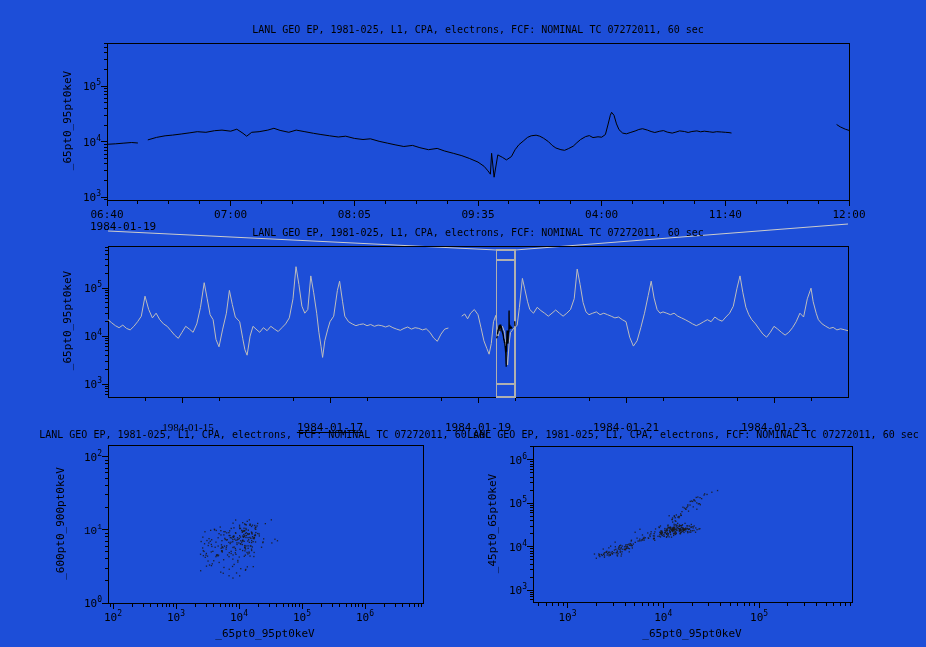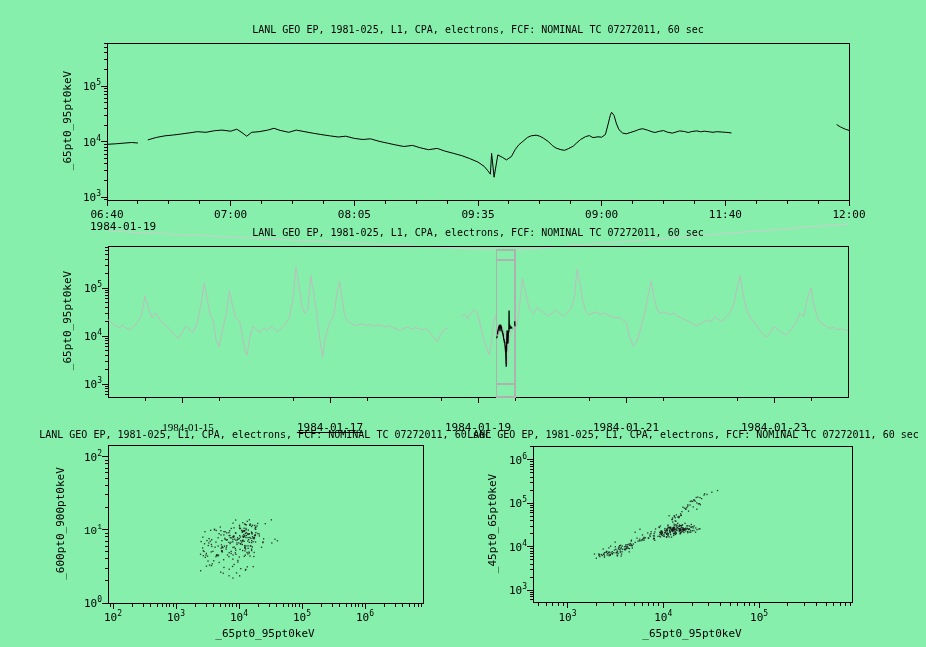--- a/index.html
+++ b/index.html
@@ -1,16 +1,16 @@
 <!DOCTYPE html>
 <html><head>
 <meta charset="utf-8">
 <style>
   html,body{margin:0;padding:0;background:#fff;}
-  #app{position:relative;width:926px;height:647px;background:#86efac;overflow:hidden;
+  #app{position:relative;width:926px;height:647px;background:#1d4ed8;overflow:hidden;
        font-family:"DejaVu Sans Mono","Liberation Mono",monospace;}
   #plot-svg{position:absolute;left:0;top:0;}
   .title{position:absolute;font-size:10px;color:#000;white-space:nowrap;transform:translateX(-50%);}
   .xlabel{position:absolute;font-size:11px;color:#000;white-space:nowrap;transform:translateX(-50%);}
   .ylabel{position:absolute;width:200px;text-align:center;font-size:11px;color:#000;
           transform:rotate(-90deg);white-space:nowrap;}
   .tick-label{position:absolute;font-size:11px;color:#000;white-space:nowrap;}
   .tick-label sup{font-size:8px;}
   .tl-center{transform:translateX(-50%);}
   .tl-right{text-align:right;}
@@ -899,21 +899,21 @@
   <div class="xlabel" style="left:265px;top:627px;">_65pt0_95pt0keV</div>
   <div class="xlabel" style="left:692px;top:627px;">_65pt0_95pt0keV</div>
 
   <div class="datelabel" style="left:90px;top:220px;">1984-01-19</div>
 
   <div id="ticks">
       <div class="tick-label tl-center" style="left: 107px; top: 208px;">06:40</div>
       <div class="tick-label tl-center" style="left: 230.667px; top: 208px;">07:00</div>
       <div class="tick-label tl-center" style="left: 354.333px; top: 208px;">08:05</div>
       <div class="tick-label tl-center" style="left: 478px; top: 208px;">09:35</div>
-      <div class="tick-label tl-center" style="left: 601.667px; top: 208px;">09:00</div>
+      <div class="tick-label tl-center" style="left: 601.667px; top: 208px;">04:00</div>
       <div class="tick-label tl-center" style="left: 725.333px; top: 208px;">11:40</div>
       <div class="tick-label tl-center" style="left: 849px; top: 208px;">12:00</div>
       <div class="tick-label tl-right" style="right: 825px; top: 189.226px;">10<sup>3</sup></div>
       <div class="tick-label tl-right" style="right: 825px; top: 133.749px;">10<sup>4</sup></div>
       <div class="tick-label tl-right" style="right: 825px; top: 78.2721px;">10<sup>5</sup></div>
       <div class="tick-label tl-center" style="left: 188px; top: 421px; font-family: Liberation Serif, serif;">1984-01-15</div>
       <div class="tick-label tl-center" style="left: 330px; top: 421px; text-decoration: underline;">1984-01-17</div>
       <div class="tick-label tl-center" style="left: 478px; top: 421px;">1984-01-19</div>
       <div class="tick-label tl-center" style="left: 626px; top: 421px;">1984-01-21</div>
       <div class="tick-label tl-center" style="left: 774px; top: 421px;">1984-01-23</div>

